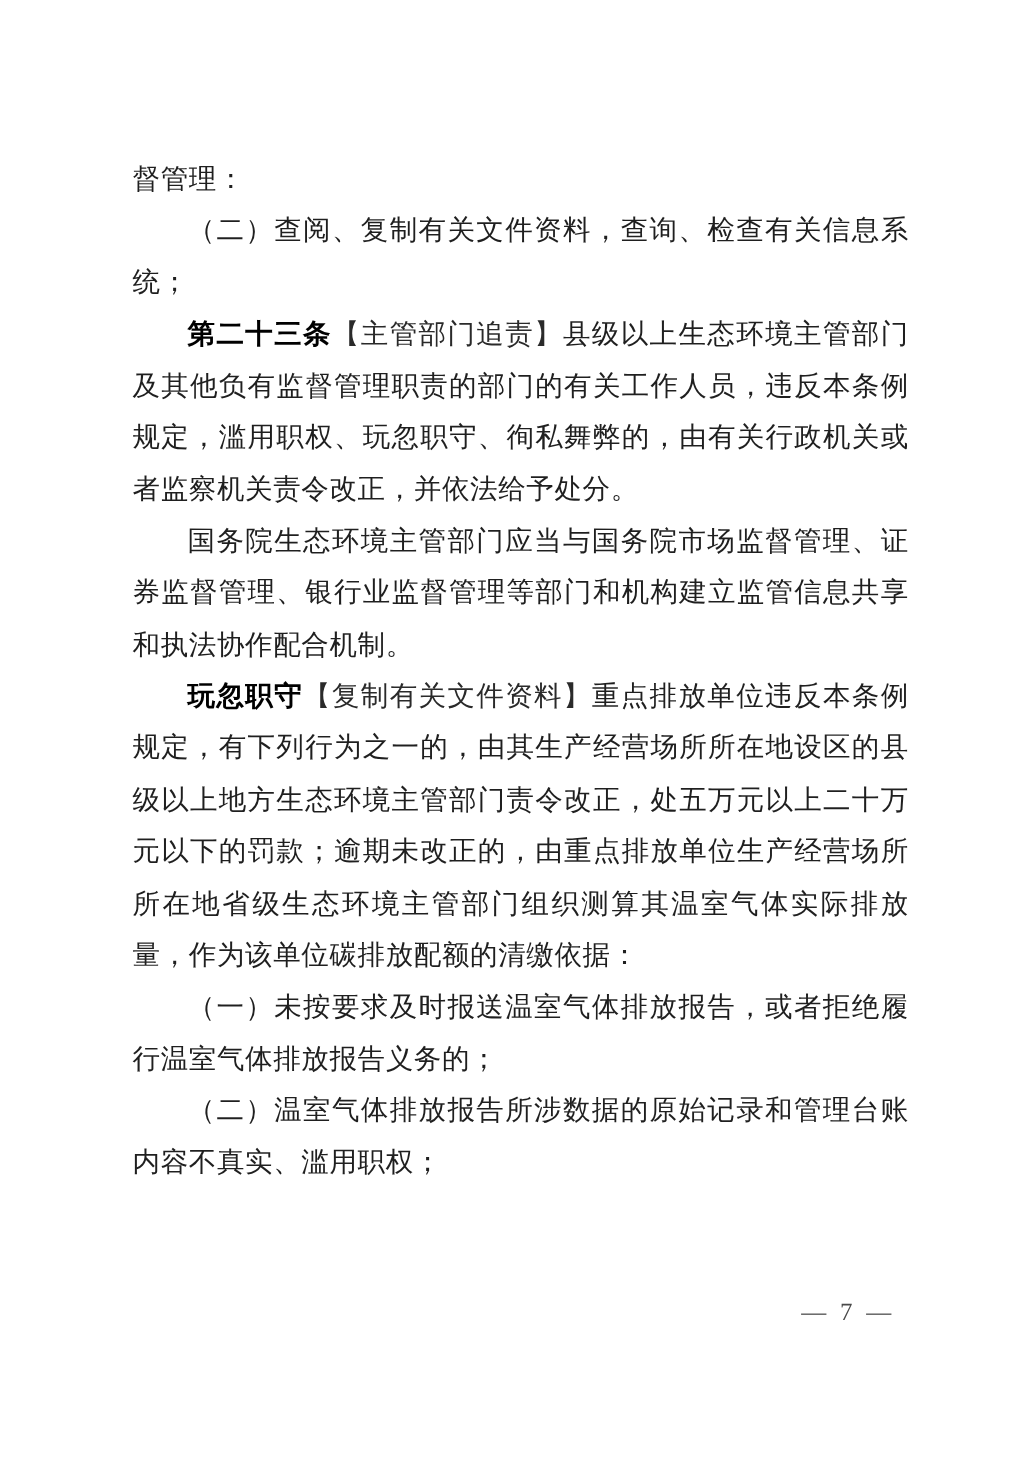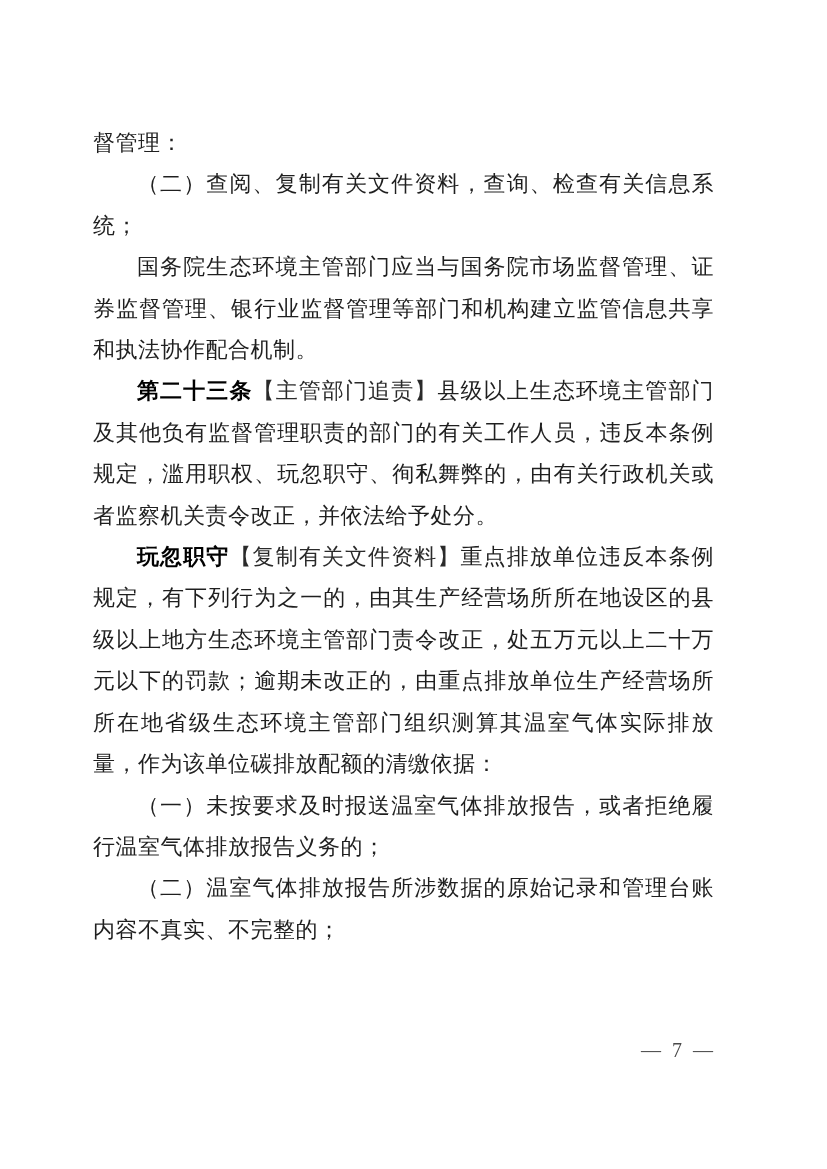--- a/index.html
+++ b/index.html
@@ -9,21 +9,21 @@
   body {
     width: 827px;
     height: 1169px;
     background: #ffffff;
     position: relative;
     overflow: hidden;
     font-family: "Liberation Serif", "DejaVu Serif", serif;
   }
   .doc-body {
     position: absolute;
-    left: 93px;
+    left: 106px;
     top: 122px;
     width: 621px;
     font-size: 22px;
     line-height: 41.4px;
     color: #1f1f1f;
     letter-spacing: 0.5px;
   }
   .para {
     margin: 0;
     text-align: justify;
@@ -54,26 +54,26 @@
 <body>
 
 <div class="doc-body">
 
   <p class="para"><span>督管理：</span></p>
 
 
   <p class="para indent"><span>（二）查阅、复制有关文件资料，查询、检查有关信息系统；</span></p>
 
 
+  <p class="para indent"><span class="article-num">第二十三条</span><span class="article-tag">【主管部门追责】</span><span>县级以上生态环境主管部门及其他负有监督管理职责的部门的有关工作人员，违反本条例规定，滥用职权、玩忽职守、徇私舞弊的，由有关行政机关或者监察机关责令改正，并依法给予处分。</span></p>
+
   <p class="para indent"><span>国务院生态环境主管部门应当与国务院市场监督管理、证券监督管理、银行业监督管理等部门和机构建立监管信息共享和执法协作配合机制。</span></p>
-
-  <p class="para indent"><span class="article-num">第二十三条</span><span class="article-tag">【主管部门追责】</span><span>县级以上生态环境主管部门及其他负有监督管理职责的部门的有关工作人员，违反本条例规定，滥用职权、玩忽职守、徇私舞弊的，由有关行政机关或者监察机关责令改正，并依法给予处分。</span></p>
 
   <p class="para indent"><span class="article-num">玩忽职守</span><span class="article-tag">【复制有关文件资料】</span><span>重点排放单位违反本条例规定，有下列行为之一的，由其生产经营场所所在地设区的县级以上地方生态环境主管部门责令改正，处五万元以上二十万元以下的罚款；逾期未改正的，由重点排放单位生产经营场所所在地省级生态环境主管部门组织测算其温室气体实际排放量，作为该单位碳排放配额的清缴依据：</span></p>
 
   <p class="para indent"><span>（一）未按要求及时报送温室气体排放报告，或者拒绝履行温室气体排放报告义务的；</span></p>
 
-  <p class="para indent"><span>（二）温室气体排放报告所涉数据的原始记录和管理台账内容不真实、不完整的；</span></p>
+  <p class="para indent"><span>（二）温室气体排放报告所涉数据的原始记录和管理台账内容不真实、滥用职权；</span></p>
 
 
 </div>
 
 <div class="page-footer">— 7 —</div>
 
 </body></html>

